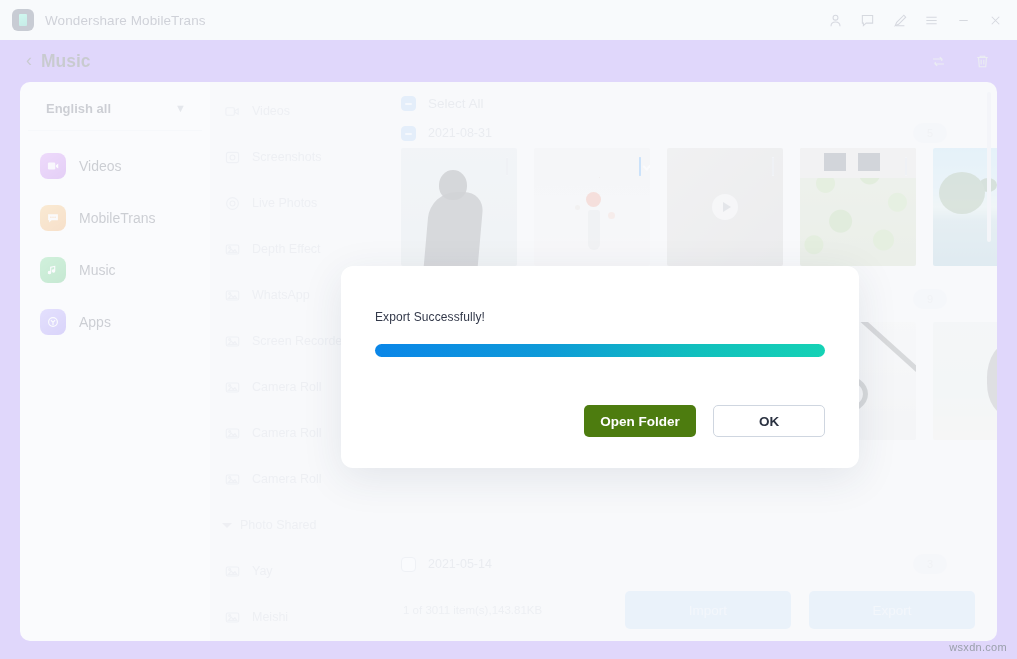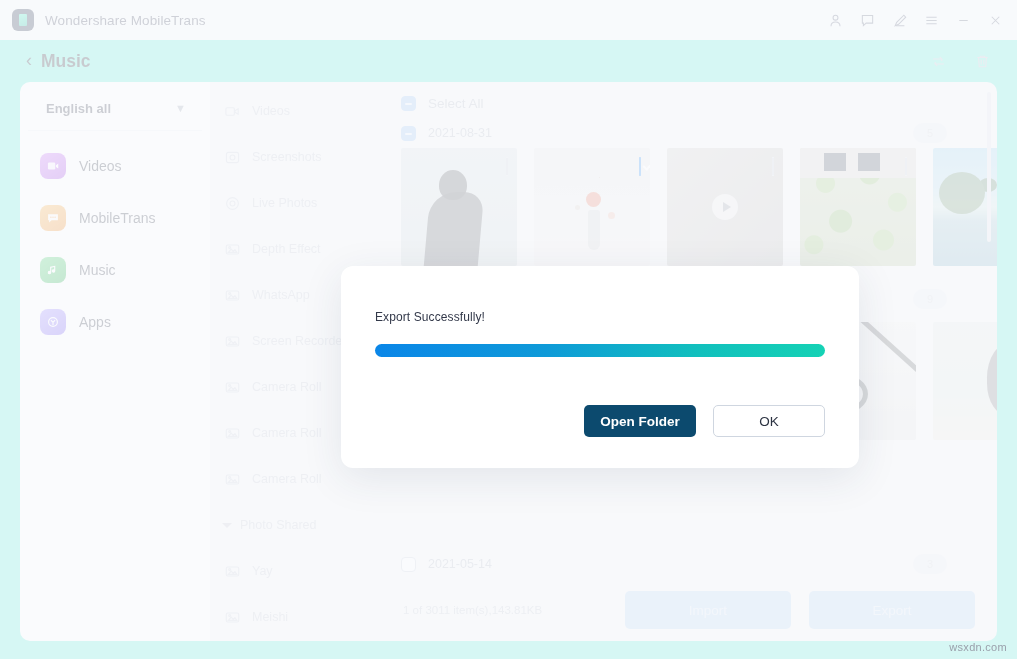--- a/index.html
+++ b/index.html
@@ -5,21 +5,21 @@
   html,body{margin:0;padding:0;}
   body{
     width:1017px;height:659px;overflow:hidden;
     background:#f2f4f8;
     font-family:"Liberation Sans","DejaVu Sans",sans-serif;
     -webkit-font-smoothing:antialiased;
     position:relative;
   }
   .app{
     position:absolute;inset:0;
-    background:#5eead4;
+    background:#8b5cf6;
     display:flex;flex-direction:column;
   }
 
   
   .titlebar{
     height:40px;flex:0 0 40px;
     display:flex;align-items:center;
     padding:0 6px 0 12px;
     background:#f6f8fb;
   }
@@ -271,22 +271,22 @@
     margin-top:20px;height:13px;border-radius:7px;
     background:linear-gradient(90deg,#0a86e8 0%,#0e9ad8 38%,#11c0bd 72%,#15d2b5 100%);
   }
   .m-actions{
     position:absolute;right:34px;bottom:31px;display:flex;gap:17px;align-items:center;
   }
   .btn{
     height:32px;border-radius:5px;display:flex;align-items:center;justify-content:center;
     font-size:13.5px;font-weight:600;box-sizing:border-box;
   }
-  .btn.primary{width:112px;background:#0c4a6e;color:#fff;}
-  .btn.ghost{width:112px;background:#fff;color:#2c3342;border:1px solid #cfd6e0;font-weight:400;}
+  .btn.primary{width:112px;background:#4d7c0f;color:#fff;}
+  .btn.ghost{width:112px;background:#fff;color:#2c3342;border:1px solid #cfd6e0;font-weight:700;}
 
   
   .wm{
     position:absolute;right:10px;bottom:6px;z-index:60;
     font-size:11px;color:#9aa0ab;letter-spacing:.3px;
   }
 </style>
 </head>
 <body>
 

